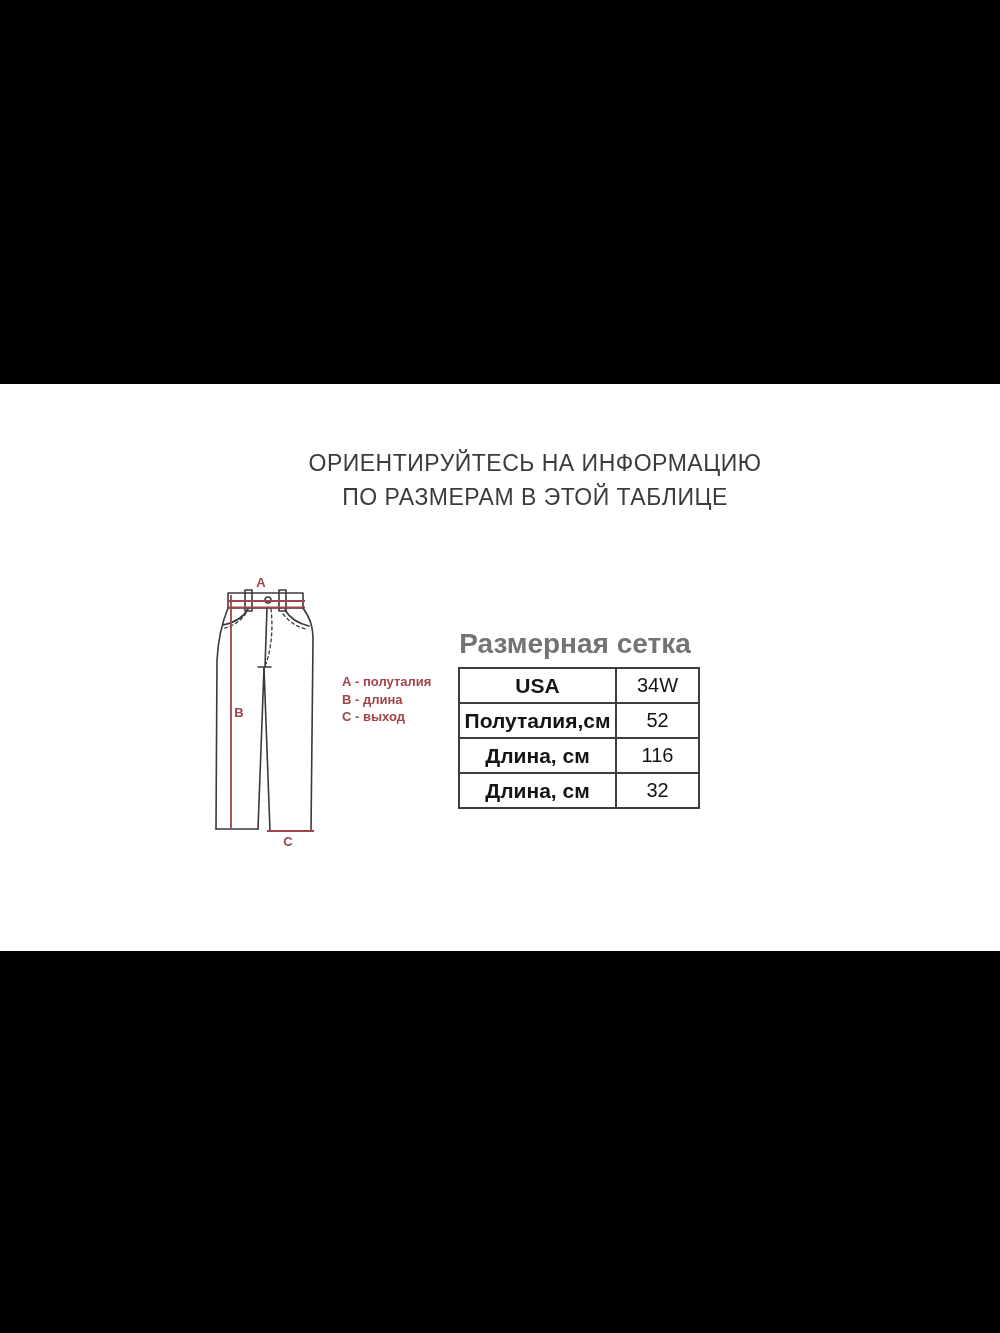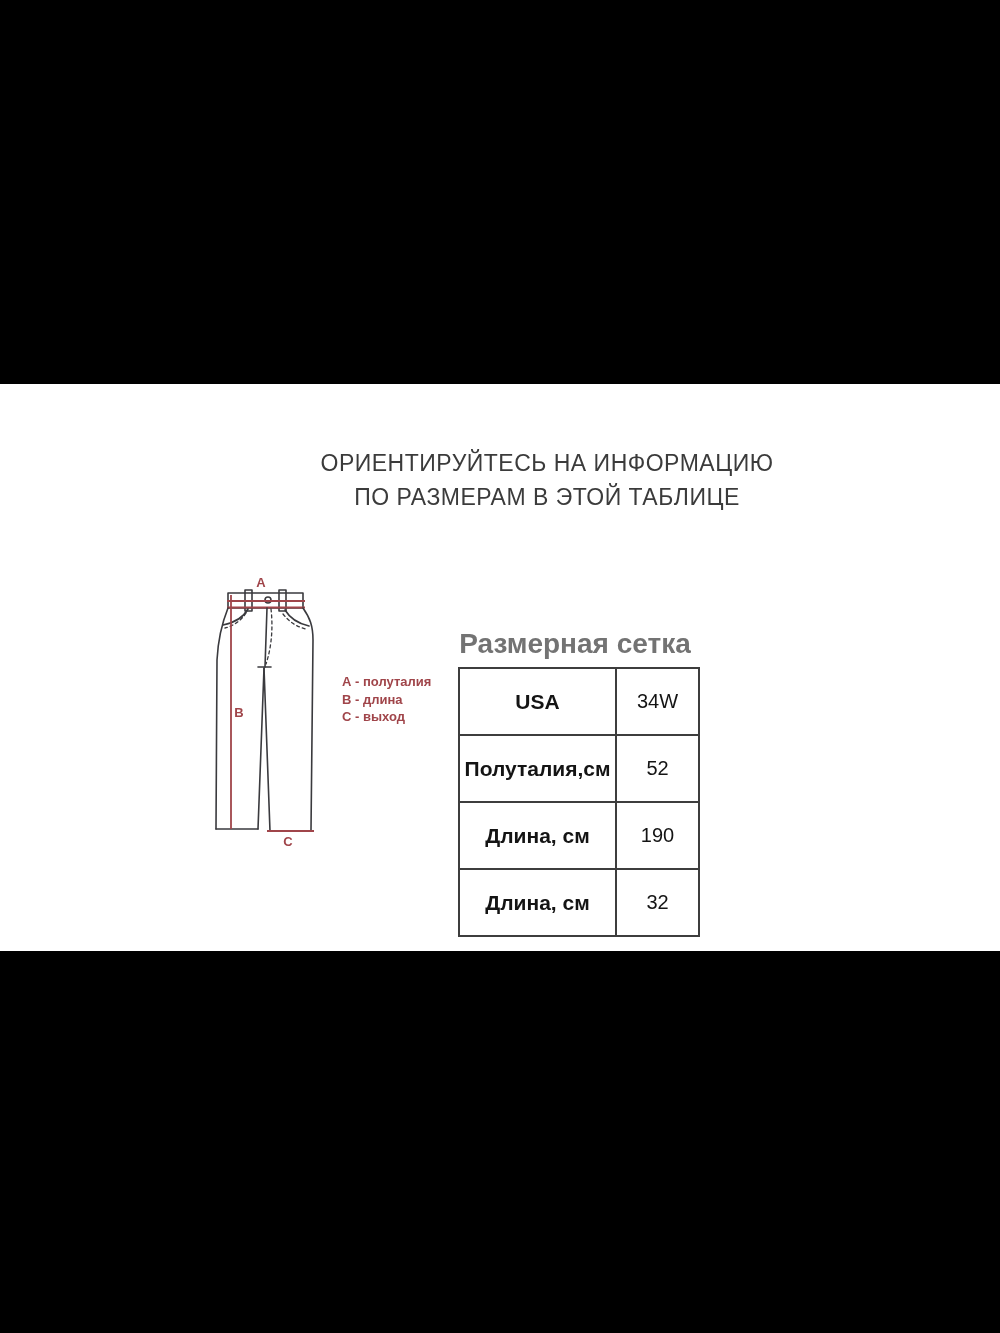--- a/index.html
+++ b/index.html
@@ -8,21 +8,21 @@
     background:#000;
     font-family:"Liberation Sans", sans-serif;
     position:relative;
     overflow:hidden;
   }
   .panel{
     position:absolute;left:0;top:384px;width:1000px;height:567px;
     background:#ffffff;
   }
   .header-title{
-    position:absolute;left:297px;top:446px;width:500px;
+    position:absolute;left:285px;top:446px;width:500px;
     text-align:center;
     font-size:23px;line-height:34px;font-weight:400;
     color:#3b3b3b;
     letter-spacing:0.5px;
   }
   .pants-svg{
     position:absolute;left:195px;top:568px;
   }
   .legend{
     position:absolute;left:342px;top:673px;
@@ -40,21 +40,21 @@
     position:absolute;left:458px;top:667px;
     border-collapse:collapse;
     background:#fff;
   }
   table.size td{
     border:2px solid #3d3d3d;
     height:33px;
     text-align:center;
     vertical-align:middle;
     color:#141414;
-    padding:16px 2px;
+    padding:0 2px;
   }
   table.size td.lbl{width:151px;font-weight:bold;font-size:21px;}
   table.size td.val{width:77px;font-weight:400;font-size:20px;}
   .ln{stroke:#3a3a3e;stroke-width:1.6;fill:none;stroke-linecap:round;stroke-linejoin:round;}
   .dash{stroke:#3a3a3e;stroke-width:1.3;fill:none;stroke-dasharray:3,3;stroke-linecap:round;}
   .red{stroke:#a0454a;stroke-width:1.8;fill:none;}
   .redlbl{fill:#a0454a;font-size:13px;font-weight:bold;font-family:"Liberation Sans",sans-serif;}
 </style>
 </head>
 <body>
@@ -125,20 +125,20 @@
     <tr>
       <td class="lbl">USA</td>
       <td class="val">34W</td>
     </tr>
     <tr>
       <td class="lbl">Полуталия,см</td>
       <td class="val">52</td>
     </tr>
     <tr>
       <td class="lbl">Длина, см</td>
-      <td class="val">190</td>
+      <td class="val">116</td>
     </tr>
     <tr>
       <td class="lbl">Длина, см</td>
       <td class="val">32</td>
     </tr>
   </tbody>
 </table>
 
 </body></html>

